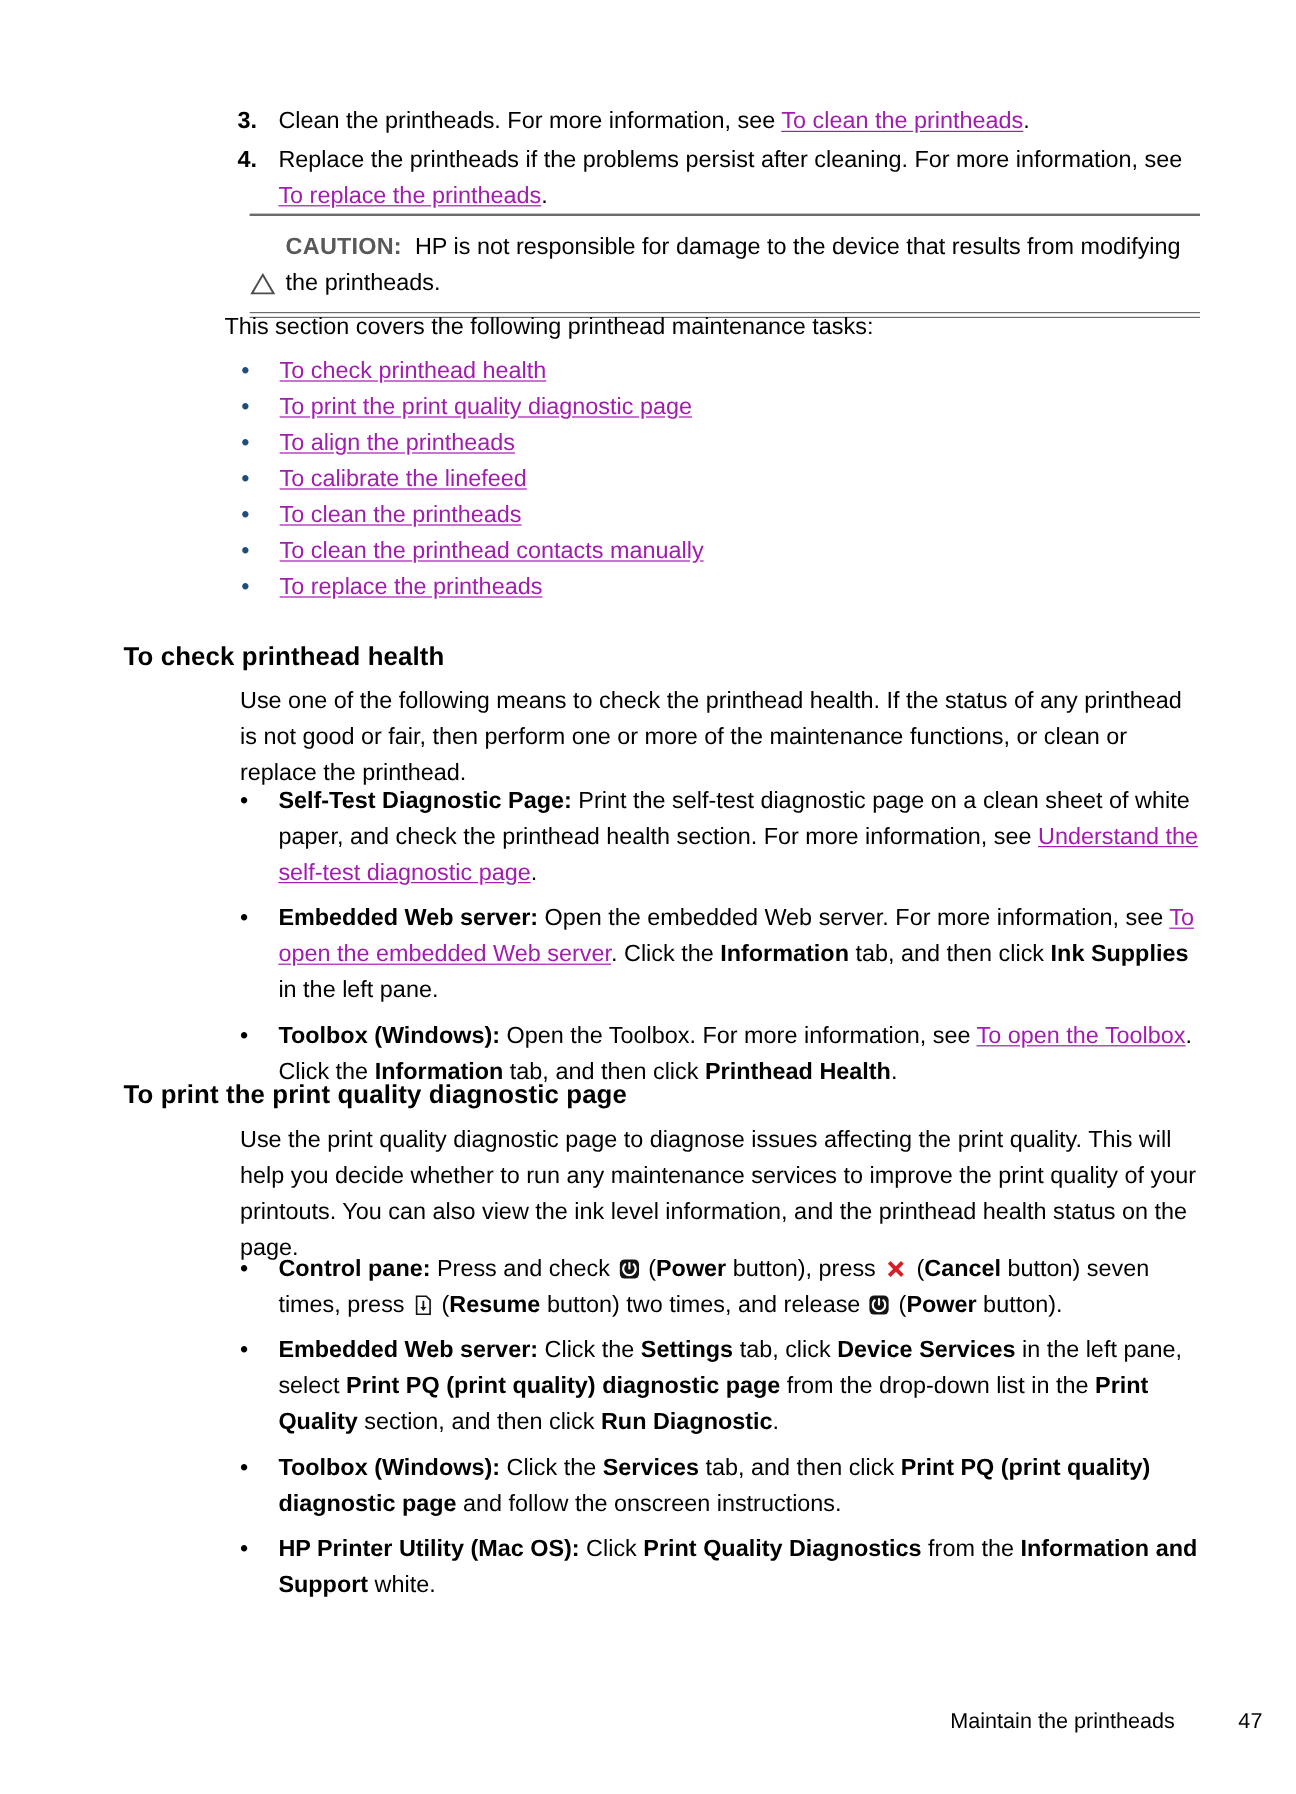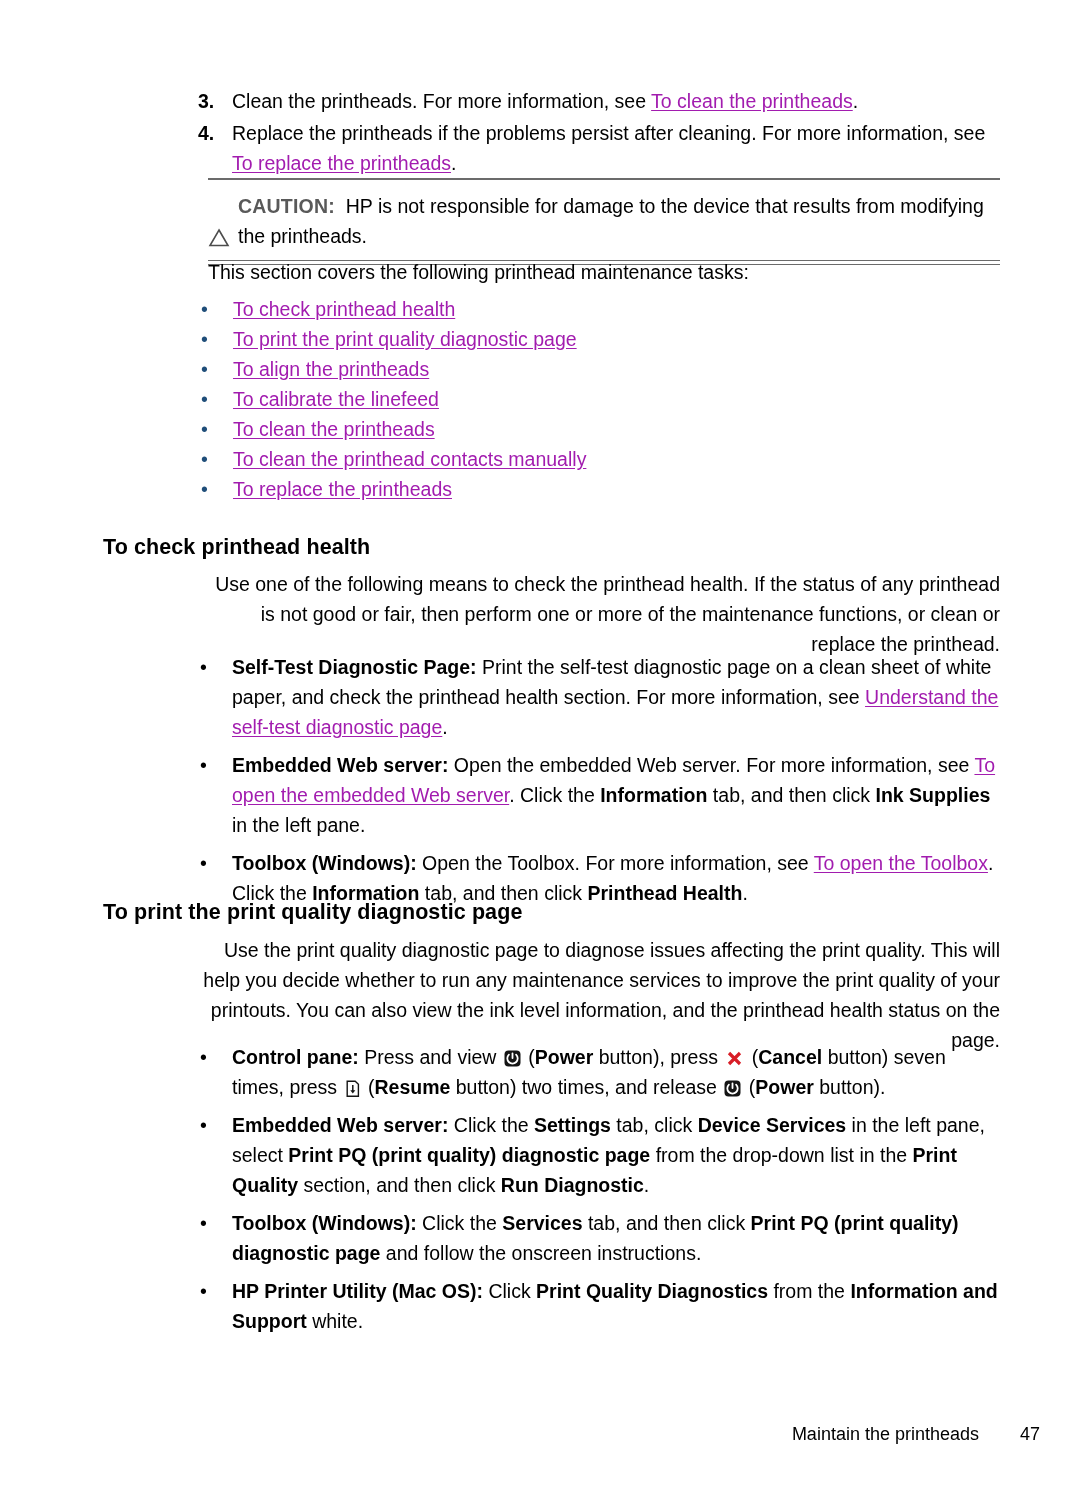--- a/index.html
+++ b/index.html
@@ -88,21 +88,21 @@
   }
   .caution-label {
     font-weight: bold;
     color: #595959;
     letter-spacing: 0.2px;
   }
 
   
   .intro-line {
     position: absolute;
-    left: 208px;
+    left: 187px;
     top: 257px;
     width: 800px;
     font-size: 19.5px;
     line-height: 30px;
   }
 
   
   .link-list {
     position: absolute;
     left: 200px;
@@ -141,21 +141,20 @@
   #h-check { top: 533px; }
   #h-print { top: 898px; }
 
   
   .para {
     position: absolute;
     left: 200px;
     width: 800px;
     font-size: 19.5px;
     line-height: 30px;
-    text-align: right;
   }
   #p-check { top: 569px; }
   #p-print { top: 935px; }
 
   
   .bullets {
     position: absolute;
     left: 200px;
     width: 800px;
   }
@@ -212,21 +211,21 @@
   }
   .footer-title {
     position: absolute;
     right: 133px;
     top: 0;
     font-size: 18px;
     line-height: 26px;
   }
   .footer-page {
     position: absolute;
-    right: 72px;
+    right: 60px;
     top: 0;
     font-size: 18px;
     line-height: 26px;
   }
 </style>
 </head>
 <body>
 
 <div class="page">
 
@@ -309,21 +308,21 @@
 
   </div>
 
   <h2 class="section-heading" id="h-print">To print the print quality diagnostic page</h2>
   <p class="para" id="p-print" style="margin:0;">Use the print quality diagnostic page to diagnose issues affecting the print quality. This will help you decide whether to run any maintenance services to improve the print quality of your printouts. You can also view the ink level information, and the printhead health status on the page.</p>
 
   <div class="bullets" id="b-print">
 
     <div class="bl-item">
       <span class="bullet">•</span>
-      <span class="bl-body"><b>Control pane:</b><span> Press and view </span><span class="ico ico-power"><svg width="17" height="17" viewBox="0 0 17 17" aria-hidden="true">
+      <span class="bl-body"><b>Control pane:</b><span> Press and check </span><span class="ico ico-power"><svg width="17" height="17" viewBox="0 0 17 17" aria-hidden="true">
               <rect x="0.5" y="0.5" width="16" height="16" rx="4" ry="4" fill="#141414"></rect>
               <rect x="7.6" y="2.6" width="1.8" height="6.4" rx="0.8" fill="#ffffff"></rect>
               <path d="M4.9 4.6 A5.2 5.2 0 1 0 12.1 4.6" fill="none" stroke="#ffffff" stroke-width="1.8" stroke-linecap="round"></path>
             </svg></span><span> (</span><b>Power</b><span> button), press </span><span class="ico ico-cancel"><svg width="17" height="17" viewBox="0 0 17 17" aria-hidden="true">
               <path d="M3 3 L14 14 M14 3 L3 14" stroke="#d81e27" stroke-width="3.2" stroke-linecap="butt"></path>
             </svg></span><span> (</span><b>Cancel</b><span> button) seven times, press </span><span class="ico ico-resume"><svg width="16" height="18" viewBox="0 0 16 18" aria-hidden="true">
               <path d="M2.2 1.2 H10.2 L13.4 4.2 V16.2 H2.2 Z" fill="none" stroke="#141414" stroke-width="1.4"></path>
               <path d="M7.8 5.0 V11.2" stroke="#141414" stroke-width="1.5"></path>
               <path d="M5.3 10.2 L7.8 13.4 L10.3 10.2 Z" fill="#141414"></path>
             </svg></span><span> (</span><b>Resume</b><span> button) two times, and release </span><span class="ico ico-power"><svg width="17" height="17" viewBox="0 0 17 17" aria-hidden="true">

